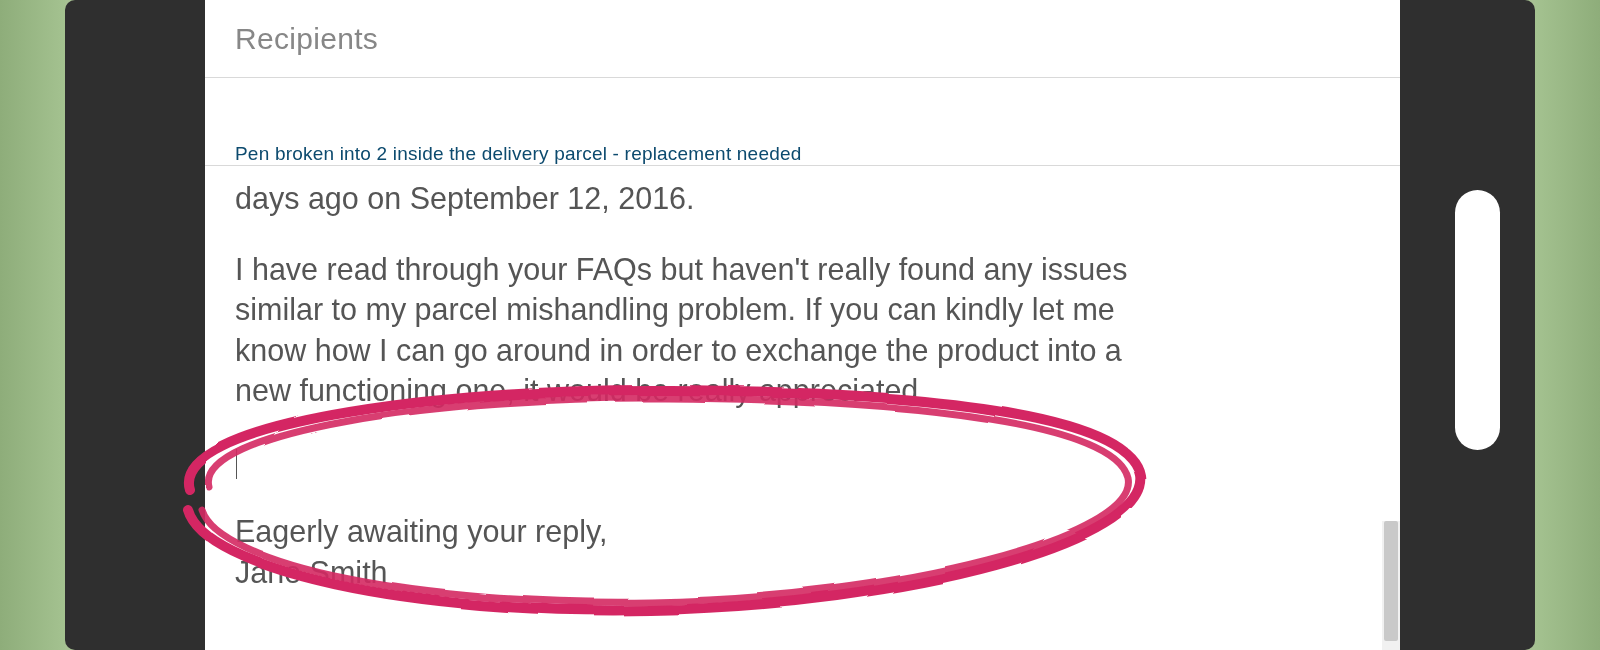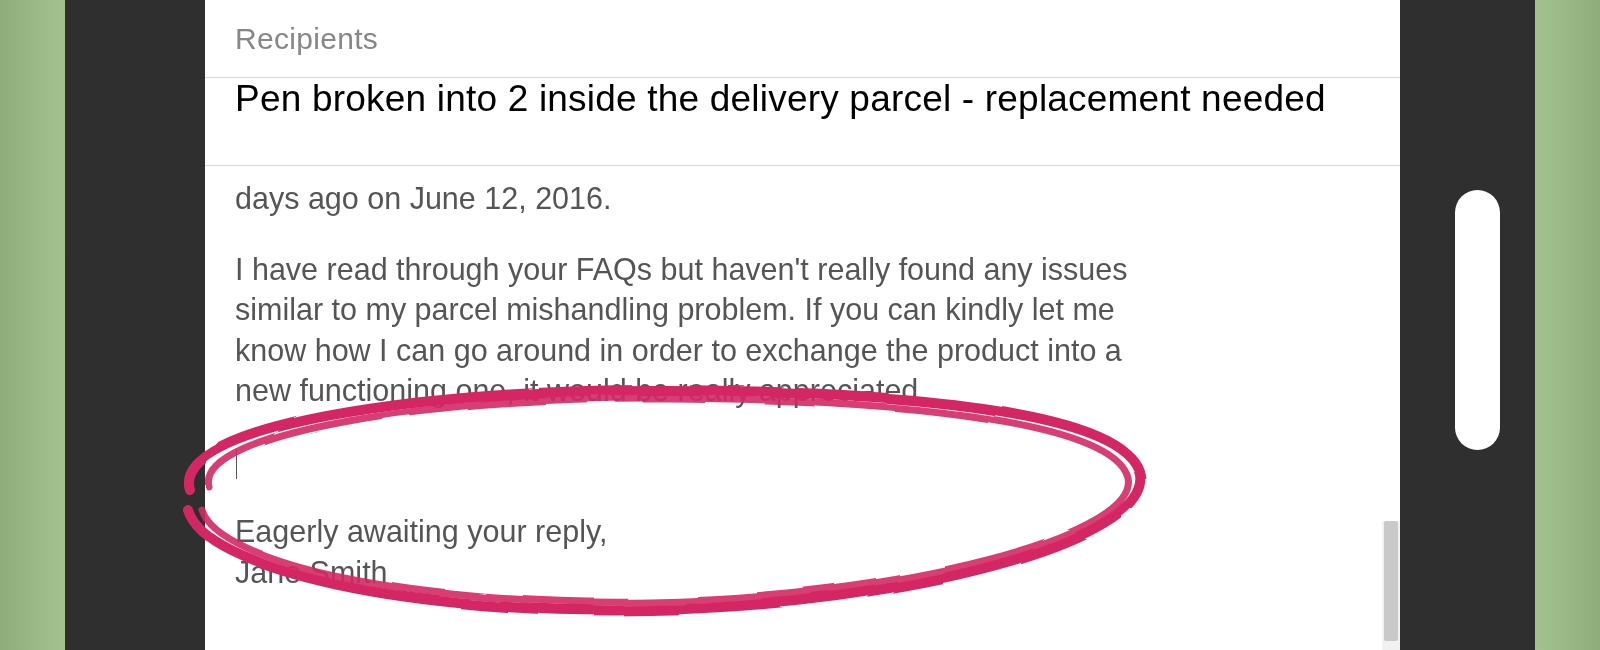--- a/index.html
+++ b/index.html
@@ -35,21 +35,21 @@
     height: 100%;
     background: linear-gradient(to left, #8ead7a, #a4c290);
   }
   .tablet-frame {
     position: absolute;
     left: 65px;
     right: 65px;
     top: 0;
     bottom: 0;
     background: #2f2f2f;
-    border-radius: 0;
+    border-radius: 10px;
   }
   .tablet-screen {
     position: absolute;
     left: 140px;
     top: 0;
     width: 1195px;
     height: 100%;
     background: #ffffff;
     overflow: hidden;
   }
@@ -70,24 +70,24 @@
     align-items: center;
     padding: 0 30px;
     color: #878787;
     font-size: 30px;
     letter-spacing: 0.3px;
   }
   .subject-bar {
     height: 88px;
     border-bottom: 1px solid #d9d9d9;
     display: flex;
-    align-items: flex-start;
+    align-items: flex-end;
     padding: 0 30px;
-    color: #000000;
-    font-size: 37px;
+    color: #0c4a6e;
+    font-size: 19px;
     letter-spacing: 0.2px;
   }
   .body-area {
     position: relative;
     padding: 12px 30px 0 30px;
     color: #555555;
     font-size: 30.5px;
     line-height: 1.33;
     height: calc(100% - 166px);
   }
@@ -145,21 +145,21 @@
       <div class="recipients-bar">
         <span>Recipients</span>
       </div>
 
       <div class="subject-bar">
         <span>Pen broken into 2 inside the delivery parcel - replacement needed</span>
       </div>
 
       <div class="body-area">
         <div class="body-inner">
-          <div class="para">days ago on June 12, 2016.</div>
+          <div class="para">days ago on September 12, 2016.</div>
 
           <div class="para">I have read through your FAQs but haven't really found any issues similar to my parcel mishandling problem. If you can kindly let me know how I can go around in order to exchange the product into a new functioning one, it would be really appreciated.</div>
 
           <div class="para">
             <span class="cursor-bar"></span>
           </div>
 
           <div>Eagerly awaiting your reply,</div>
           <div>Jane Smith</div>
         </div>

